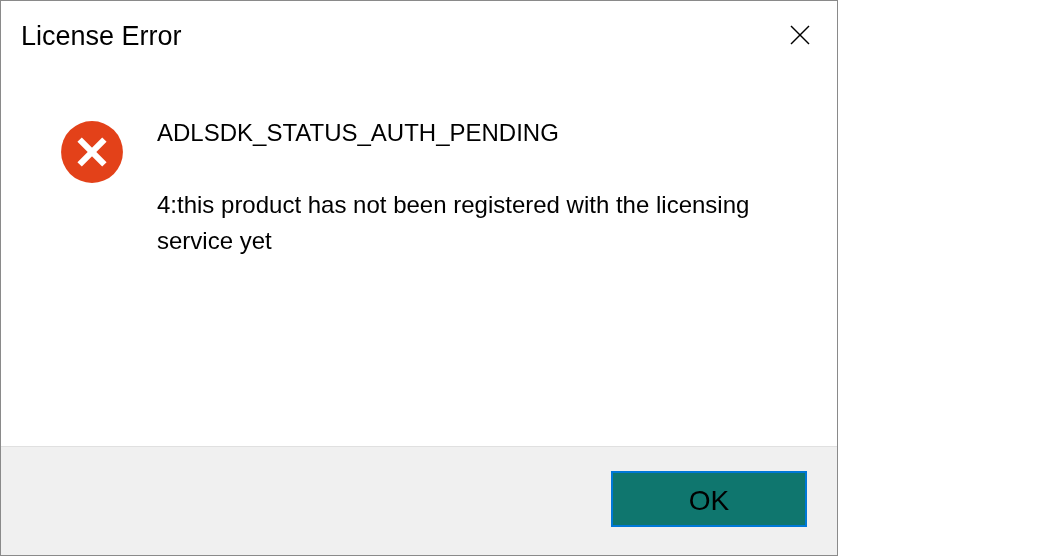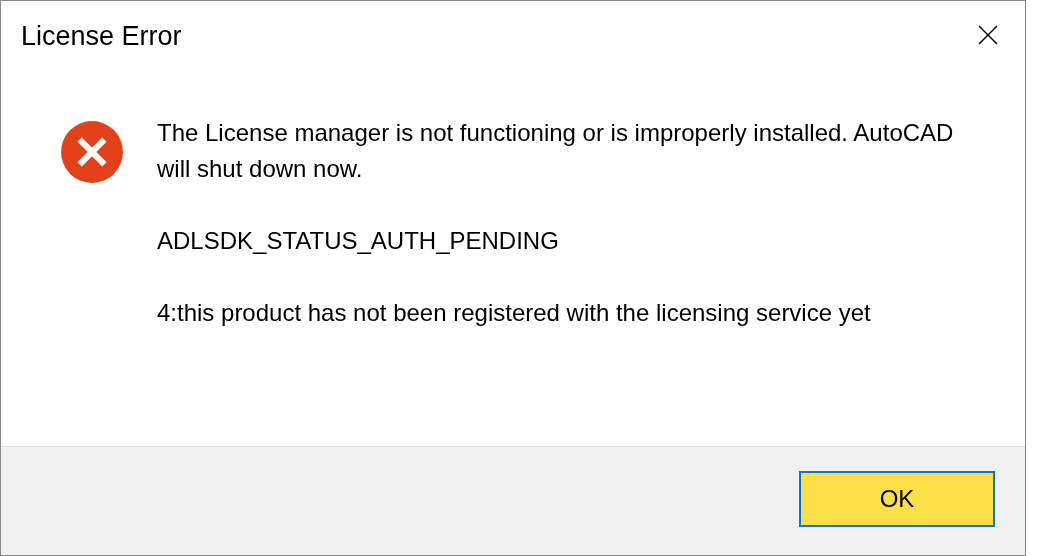--- a/index.html
+++ b/index.html
@@ -8,21 +8,21 @@
       padding: 0;
     }
     body {
       font-family: "Segoe UI", Tahoma, Geneva, sans-serif;
       background: #ffffff;
       width: 1059px;
       height: 556px;
       overflow: hidden;
     }
     .dialog {
-      width: 1026px;
+      width: 838px;
       height: 556px;
       border: 1px solid #8a8a8a;
       background: #ffffff;
       display: flex;
       flex-direction: column;
     }
     .titlebar {
       display: flex;
       align-items: flex-start;
       justify-content: space-between;
@@ -77,23 +77,23 @@
     .button-area {
       background: #f0f0f0;
       border-top: 1px solid #e0e0e0;
       padding: 24px 30px 28px 30px;
       display: flex;
       justify-content: flex-end;
     }
     .ok-button {
       min-width: 196px;
       height: 56px;
-      background: #fde047;
+      background: #0f766e;
       border: 2px solid #0078d7;
-      font-size: 24px;
+      font-size: 28px;
       font-family: inherit;
       color: #000000;
       cursor: pointer;
       padding: 12px 20px;
     }
   </style>
 </head>
 <body>
 
 <div class="dialog">
@@ -110,21 +110,20 @@
 
   <div class="content-area">
     <div class="icon-col">
       <svg class="error-icon" viewBox="0 0 64 64">
         <circle cx="32" cy="32" r="30" fill="#e34119"></circle>
         <line x1="20" y1="20" x2="44" y2="44" stroke="#ffffff" stroke-width="6" stroke-linecap="butt"></line>
         <line x1="44" y1="20" x2="20" y2="44" stroke="#ffffff" stroke-width="6" stroke-linecap="butt"></line>
       </svg>
     </div>
     <div class="message-col">
-      <div class="message-block">The License manager is not functioning or is improperly installed. AutoCAD will shut down now.</div>
       <div class="message-block">ADLSDK_STATUS_AUTH_PENDING</div>
       <div class="message-block">4:this product has not been registered with the licensing service yet</div>
     </div>
   </div>
 
   <div class="button-area">
     <button class="ok-button">OK</button>
   </div>
 
 </div>

